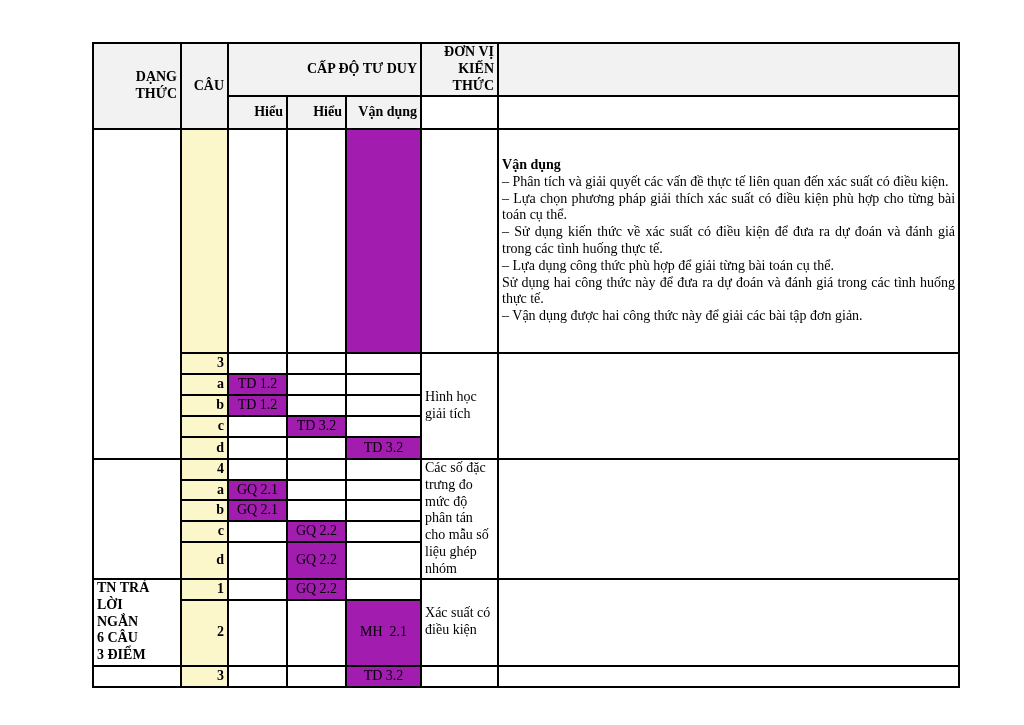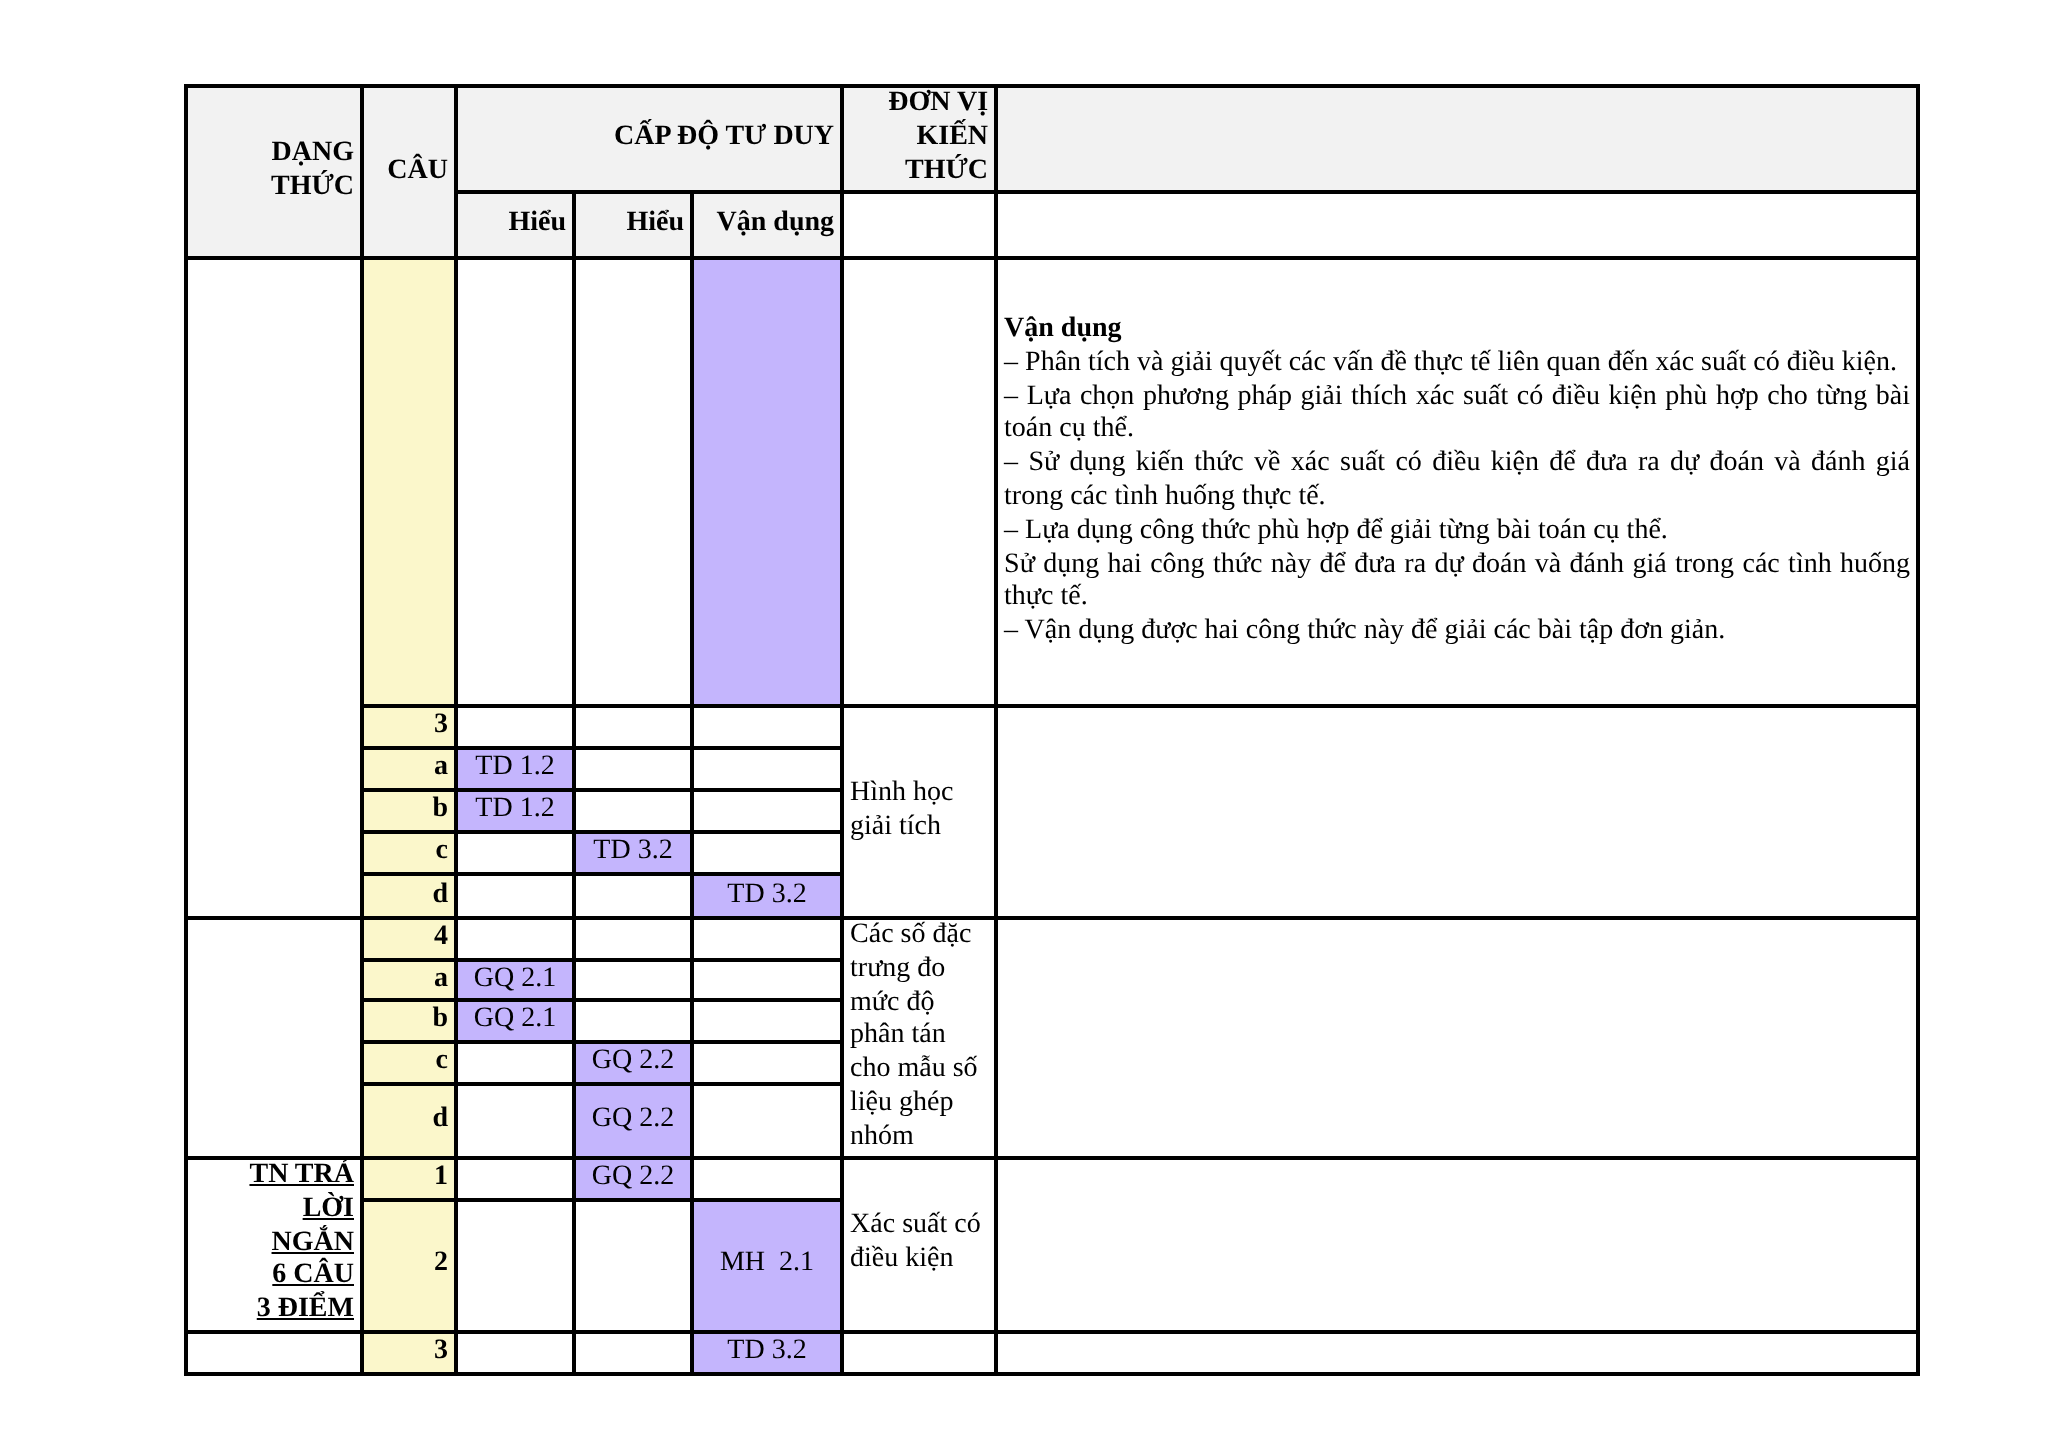--- a/index.html
+++ b/index.html
@@ -38,34 +38,33 @@
   td.subhdr-empty {
     background: #ffffff;
   }
   td.ylw {
     background: #fbf7cb;
     font-weight: bold;
     text-align: right;
     padding-right: 7px;
   }
   td.grn {
-    background: #c4b5fd;
+    background: #a21caf;
     text-align: center;
     white-space: pre-wrap;
   }
   td.topic {
     line-height: 1.2;
     padding: 0 2px;
   }
   td.fmt {
     font-weight: bold;
-    text-align: right;
+    text-align: left;
     white-space: pre-line;
     line-height: 1.22;
-    text-decoration: underline;
   }
   td.bigtext {
     vertical-align: top;
     padding: 2px 8px 2px 7px;
     font-size: 15px;
     line-height: 1.32;
   }
   .vd-title {
     font-weight: bold;
     text-align: left;

